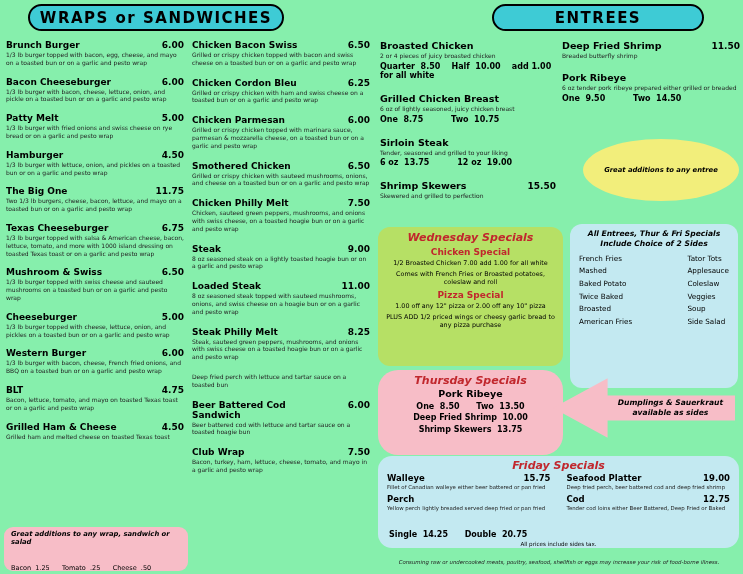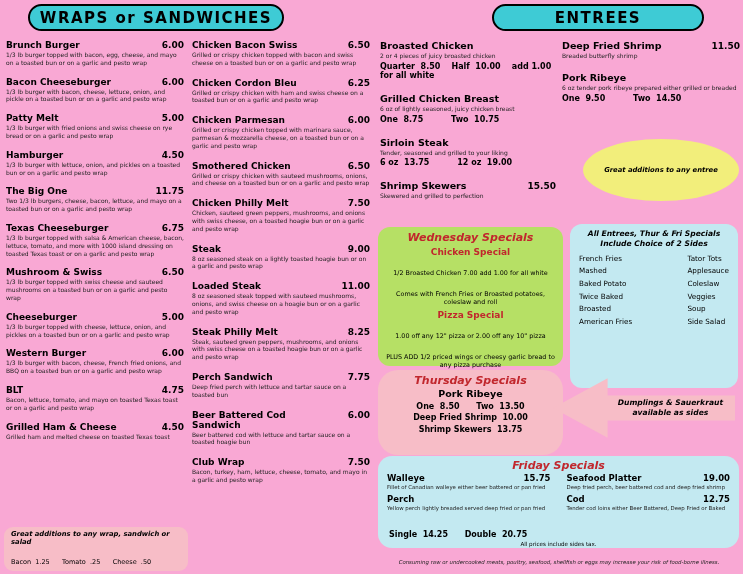--- a/index.html
+++ b/index.html
@@ -4,21 +4,21 @@
 <style>
   * { margin:0; padding:0; box-sizing:border-box; }
   html,body { width:743px; height:574px; }
   body {
     font-family:"DejaVu Sans", sans-serif;
     background:#ffffff; color:#000;
     position:relative; overflow:hidden;
   }
   .pre { white-space:pre-wrap; }
 
-  .page { position:absolute; inset:0; background:#f9a8d4; }
+  .page { position:absolute; inset:0; background:#86efac; }
 
   
   .header-pill {
     position:absolute; border:2.5px solid #000; border-radius:16px;
     background:var(--cyan,#3ecbd5);
     display:flex; align-items:center; justify-content:center;
     font-weight:bold; font-size:15px; letter-spacing:1.5px;
   }
   .header-left  { left:28px;  top:4px; width:256px; height:27px; }
   .header-right { left:492px; top:4px; width:212px; height:27px; }
@@ -48,21 +48,21 @@
   .oval .o-line  { font-size:6.4px; }
 
   
   .wed {
     position:absolute; left:378px; top:227px; width:185px; height:139px;
     background:var(--green,#b6e065); border-radius:12px;
     text-align:center; padding:4px 7px;
   }
   .special-title { color:var(--red,#c1272d); font-weight:bold; font-style:italic; font-size:11px; }
   .special-sub   { color:var(--red,#c1272d); font-weight:bold; font-size:9px; margin-top:3px; }
-  .wed .w-line { font-size:6.4px; line-height:1.35; margin-top:12px; }
+  .wed .w-line { font-size:6.4px; line-height:1.35; margin-top:2px; }
 
   
   .sides {
     position:absolute; left:570px; top:224px; width:168px; height:164px;
     background:var(--blue,#c3e9f1); border-radius:12px; padding:5px 9px;
   }
   .sides .s-title { font-size:7.6px; font-weight:bold; font-style:italic; text-align:center; line-height:1.3; }
   .sides .s-cols { display:flex; justify-content:space-between; margin-top:5px; }
   .sides .s-col { display:flex; flex-direction:column; gap:3.6px; font-size:7.2px; }
 
@@ -98,21 +98,21 @@
   .fri .idesc  { font-size:5.4px; line-height:1.25; }
   .fri .f-extra { position:absolute; left:11px; bottom:9px; font-weight:bold; font-size:8px; }
   .fri .f-note  { position:absolute; left:0; right:0; bottom:1px; text-align:center; font-size:5.6px; }
 
   
   .wrap-adds {
     position:absolute; left:4px; top:527px; width:184px; height:44px;
     background:var(--pink,#f7bdc7); border-radius:9px; padding:3px 7px;
   }
   .wrap-adds .a-title { font-size:6.8px; font-weight:bold; font-style:italic; line-height:1.25; }
-  .wrap-adds .a-line  { font-size:6.5px; margin-top:11px; }
+  .wrap-adds .a-line  { font-size:6.5px; margin-top:17px; }
 
   .footer {
     position:absolute; left:380px; top:559px; width:358px;
     font-size:5.4px; font-style:italic; text-align:center; color:#222;
   }
 </style>
 </head>
 <body>
 
 <div class="page">
@@ -275,24 +275,20 @@
 
       <div class="item">
         <div class="row">
           <span class="iname">Steak Philly Melt</span>
           <span class="iprice">8.25</span>
         </div>
         <div class="idesc">Steak, sauteed green peppers, mushrooms, and onions with swiss cheese on a toasted hoagie bun or on a garlic and pesto wrap</div>
       </div>
 
       <div class="item">
-        <div class="row">
-          <span class="iname">Perch Sandwich</span>
-          <span class="iprice">7.75</span>
-        </div>
         <div class="idesc">Deep fried perch with lettuce and tartar sauce on a toasted bun</div>
       </div>
 
       <div class="item">
         <div class="row">
           <span class="iname">Beer Battered Cod Sandwich</span>
           <span class="iprice">6.00</span>
         </div>
         <div class="idesc">Beer battered cod with lettuce and tartar sauce on a toasted hoagie bun</div>
       </div>

